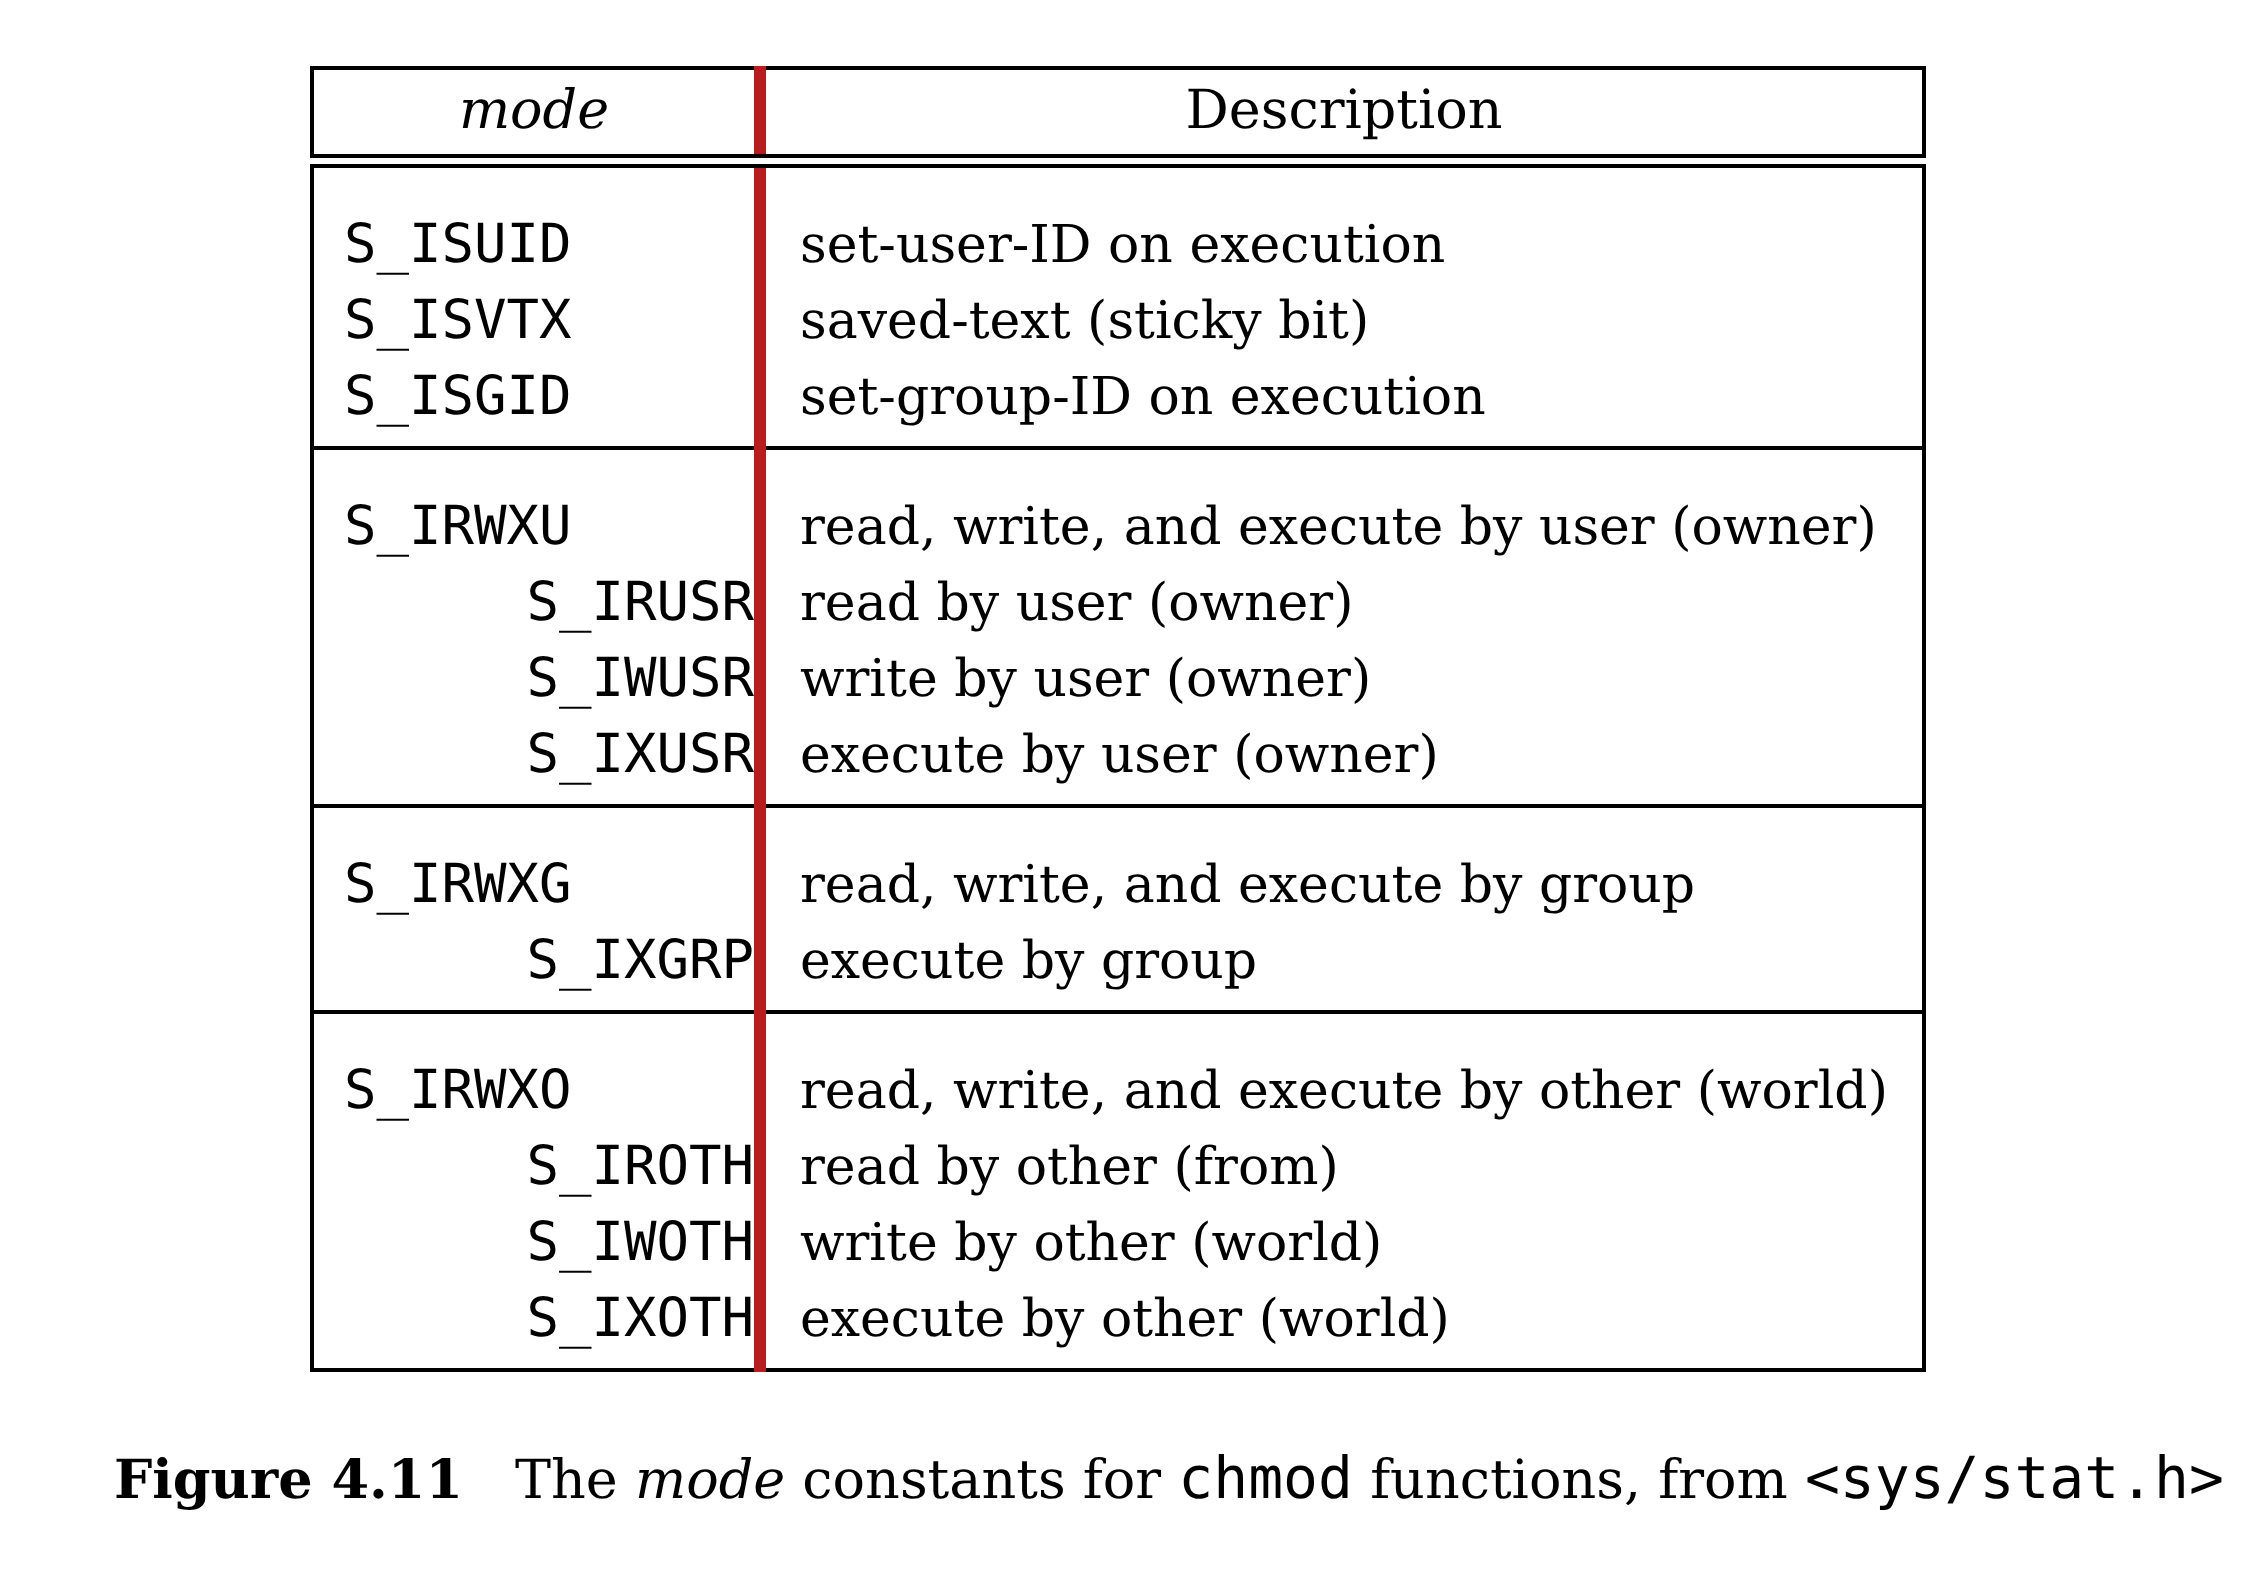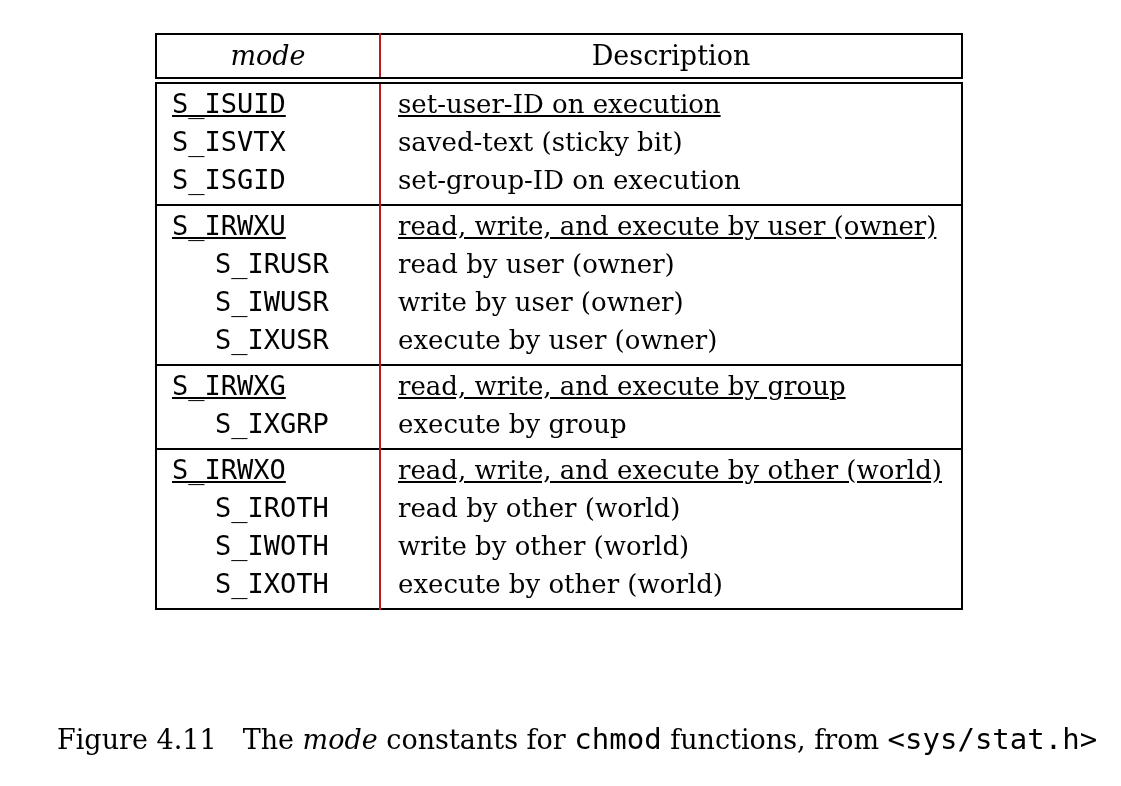--- a/index.html
+++ b/index.html
@@ -32,46 +32,46 @@
   }
 
   thead th {
     height: 46px;
     vertical-align: middle;
     text-align: center;
     font-size: 27px;
     border-bottom: 7px double #000;
   }
   th.h-mode { font-style: italic; }
-  th.h-desc, td.desc { border-left: 2px solid #b91c1c; }
+  th.h-desc, td.desc { border-left: 6px solid #b91c1c; }
 
   tbody { border-top: 2px solid #000; }
 
   td { line-height: 37px; }
   td.mode {
     font-family: "DejaVu Sans Mono", monospace;
     font-size: 27px;
     padding-left: 15px;
   }
-  td.mode.sub { padding-left: 58px; }
+  td.mode.sub { padding-left: 58px; text-align: right; }
   td.desc {
     font-size: 26px;
     padding-left: 17px;
   }
-  tbody tr:first-child td { padding-top: 1px; text-decoration: underline; }
+  tbody tr:first-child td { padding-top: 20px; }
   tbody tr:last-child td { padding-bottom: 5px; }
 
   
   .caption {
     position: absolute;
     left: 57px; top: 722px;
     font-size: 27px;
     white-space: nowrap;
   }
-  .caption .fig-label { font-weight: normal; margin-right: 26px; margin-top: 12px; }
+  .caption .fig-label { font-weight: bold; margin-right: 26px; margin-top: 12px; }
   .caption .it { font-style: italic; }
   .caption .mono {
     font-family: "DejaVu Sans Mono", monospace;
     font-size: 29px;
   }
 </style>
 </head>
 <body>
 
 <table class="mode-table">
@@ -131,21 +131,21 @@
     </tr>
   </tbody>
 
   <tbody>
     <tr>
       <td class="mode">S_IRWXO</td>
       <td class="desc">read, write, and execute by other (world)</td>
     </tr>
     <tr>
       <td class="mode sub">S_IROTH</td>
-      <td class="desc">read by other (world)</td>
+      <td class="desc">read by other (from)</td>
     </tr>
     <tr>
       <td class="mode sub">S_IWOTH</td>
       <td class="desc">write by other (world)</td>
     </tr>
     <tr>
       <td class="mode sub">S_IXOTH</td>
       <td class="desc">execute by other (world)</td>
     </tr>
   </tbody>

